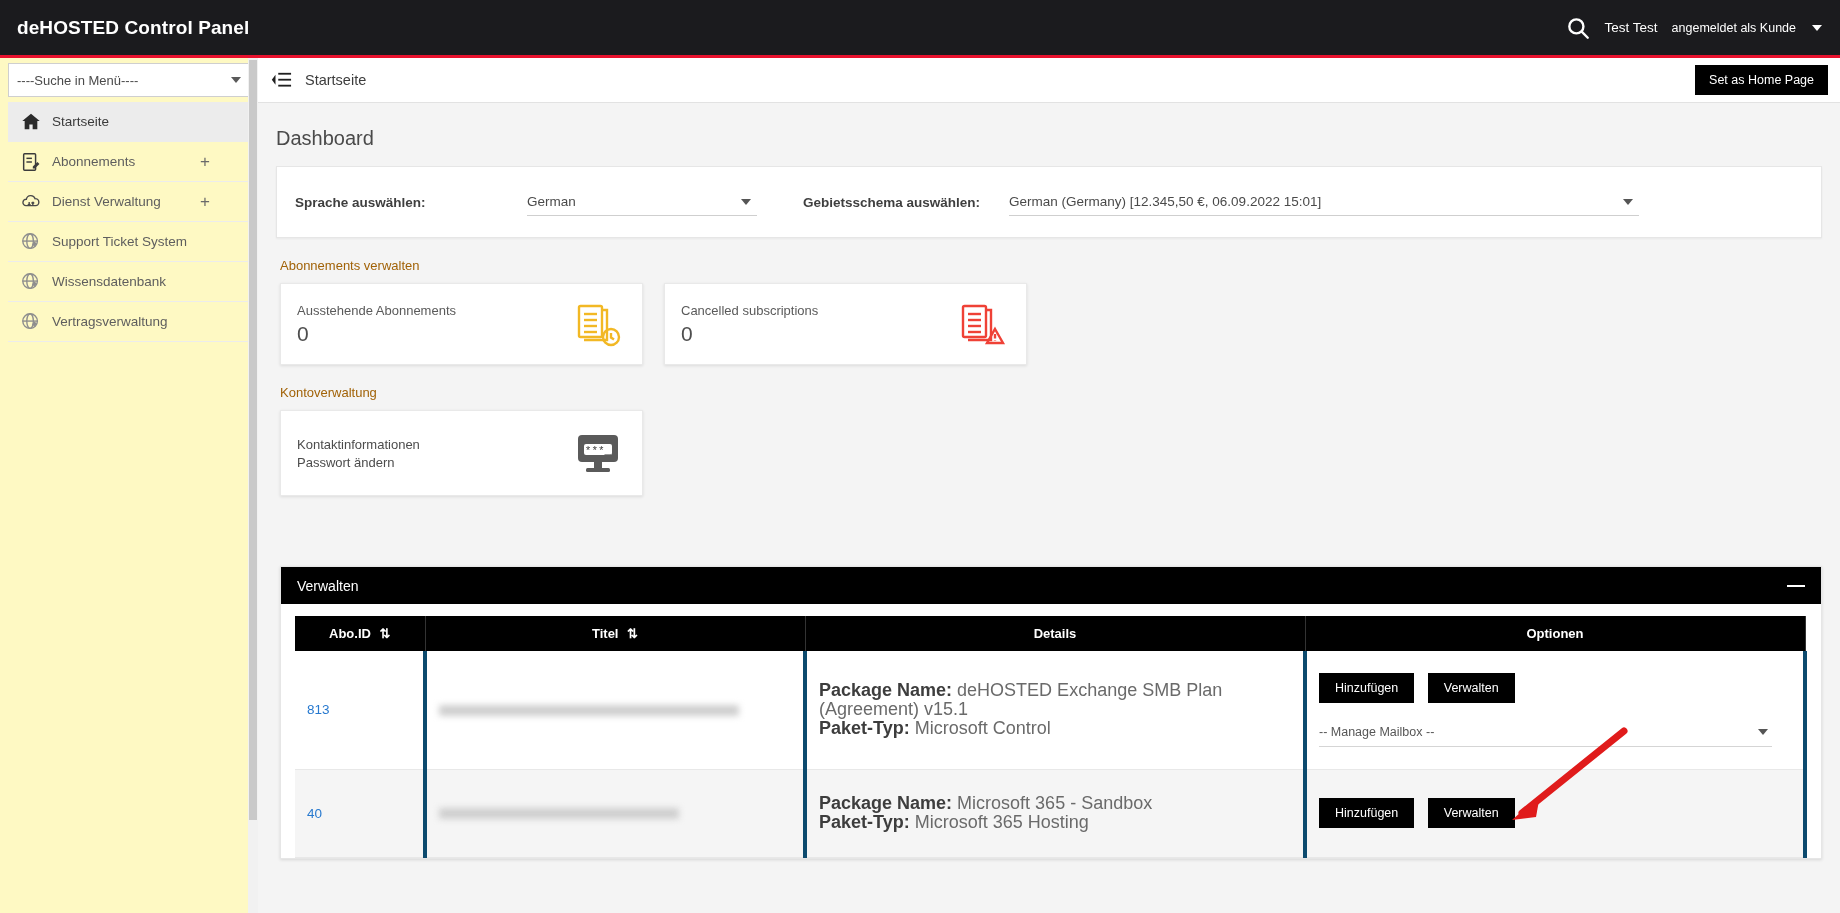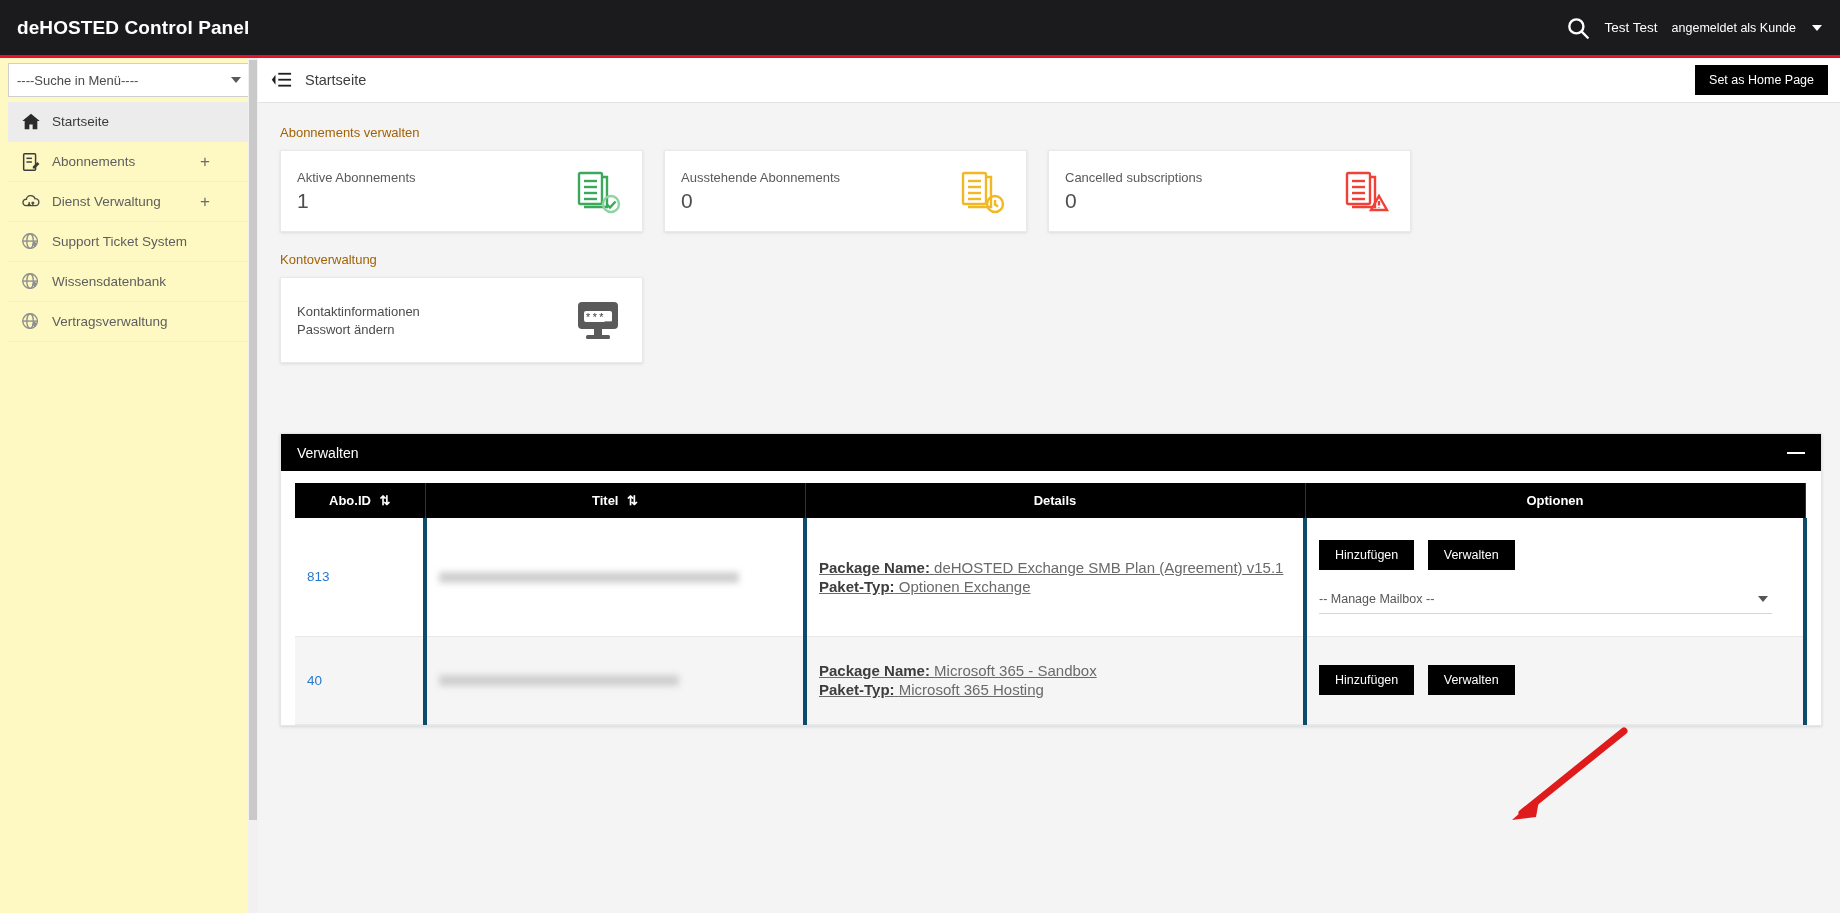--- a/index.html
+++ b/index.html
@@ -215,21 +215,21 @@
   tr.row-alt td { background: #f5f5f5; }
   .idlink { color: #2779cf; font-size: 13.5px; }
   .blur-bar {
     height: 11px; border-radius: 2px;
     background: #cfcfcf;
     filter: blur(3.2px);
     display: inline-block;
     vertical-align: middle;
   }
   .kv b { color: #3d3d3d; }
-  .kv { line-height: 19px; font-size: 15px; color: #6a6a6a; text-decoration: underline; }
+  .kv { line-height: 19px; font-size: 18px; color: #6a6a6a; }
   .btn-black {
     background: #000000; color: #ffffff;
     border: none; font-size: 12.5px;
     padding: 8px 16px; cursor: pointer;
     font-family: "Liberation Sans", sans-serif;
     margin-right: 10px;
   }
   .mailbox-sel {
     margin-top: 16px;
     border-bottom: 1px solid #d5d5d5;
@@ -379,44 +379,43 @@
         <line x1="9" y1="16" x2="23" y2="16"></line>
         <path d="M6 4l-4 5.5L6 15z" fill="#1f1f1f" stroke="none"></path>
       </svg>
     </span>
     <span class="crumb-text">Startseite</span>
     <button class="home-btn">Set as Home Page</button>
   </div>
 
   <div class="page-body">
 
-
+    <div class="dash-title">Dashboard</div>
+
+    <div class="lang-panel">
+      <div style="width:250px; padding-left:18px;">
+        <span class="lbl">Sprache auswählen:</span>
+      </div>
+      <div class="sel-under" style="width:230px;">
+        <span>German</span>
+        <span class="caret-dark"></span>
+      </div>
+      <div style="width:252px; padding-left:46px;">
+        <span class="lbl">Gebietsschema auswählen:</span>
+      </div>
+      <div class="sel-under" style="width:630px;">
+        <span>German (Germany) [12.345,50 €, 06.09.2022 15:01]</span>
+        <span class="caret-dark"></span>
+      </div>
+    </div>
 
     <div class="section-head">Abonnements verwalten</div>
 
     <div class="cards">
 
-      <div class="card">
-        <div class="card-txt">
-          <span class="card-label">Aktive Abonnements</span>
-          <span class="card-num">1</span>
-        </div>
-        <span class="card-ico">
-          <svg viewBox="0 0 56 56" fill="none" stroke="#3aa95a" stroke-width="2.4">
-            <rect x="9" y="10" width="23" height="31" rx="1.5"></rect>
-            <path d="M32 14h5v30h-23"></path>
-            <line x1="14" y1="18" x2="27" y2="18"></line>
-            <line x1="14" y1="24" x2="27" y2="24"></line>
-            <line x1="14" y1="30" x2="27" y2="30"></line>
-            <line x1="14" y1="36" x2="27" y2="36"></line>
-            <circle cx="41" cy="41" r="8" stroke="#8fd3a2"></circle>
-            <path d="M37 41.5l3 3 5.5-6" stroke="#3aa95a"></path>
-          </svg>
-        </span>
-      </div>
 
       <div class="card">
         <div class="card-txt">
           <span class="card-label">Ausstehende Abonnements</span>
           <span class="card-num">0</span>
         </div>
         <span class="card-ico">
           <svg viewBox="0 0 56 56" fill="none" stroke="#f2b824" stroke-width="2.4">
             <rect x="9" y="10" width="23" height="31" rx="1.5"></rect>
             <path d="M32 14h5v30h-23"></path>
@@ -507,21 +506,21 @@
               <td>
                 <span class="blur-bar" style="width:300px;"></span>
               </td>
               <td>
                 <div class="kv">
                   <b>Package Name:</b>
                   <span>deHOSTED Exchange SMB Plan (Agreement) v15.1</span>
                 </div>
                 <div class="kv">
                   <b>Paket-Typ:</b>
-                  <span>Optionen Exchange</span>
+                  <span>Microsoft Control</span>
                 </div>
               </td>
               <td>
                 <button class="btn-black">Hinzufügen</button>
                 <button class="btn-black">Verwalten</button>
                 <div class="mailbox-sel">
                   <span>-- Manage Mailbox --</span>
                   <span class="caret-dark"></span>
                 </div>
               </td>

